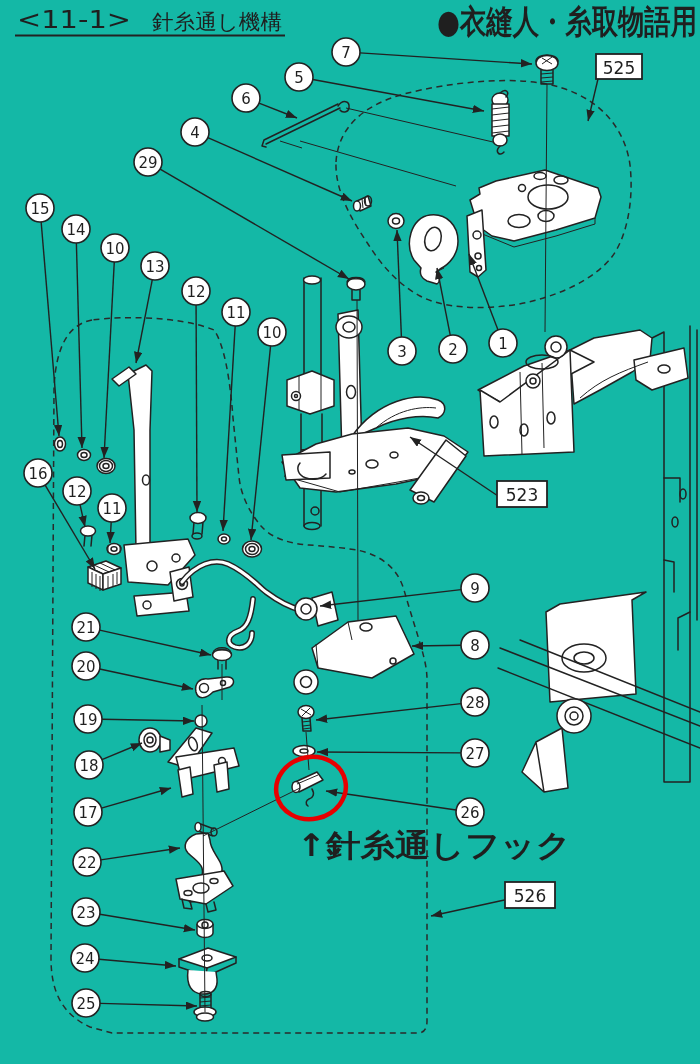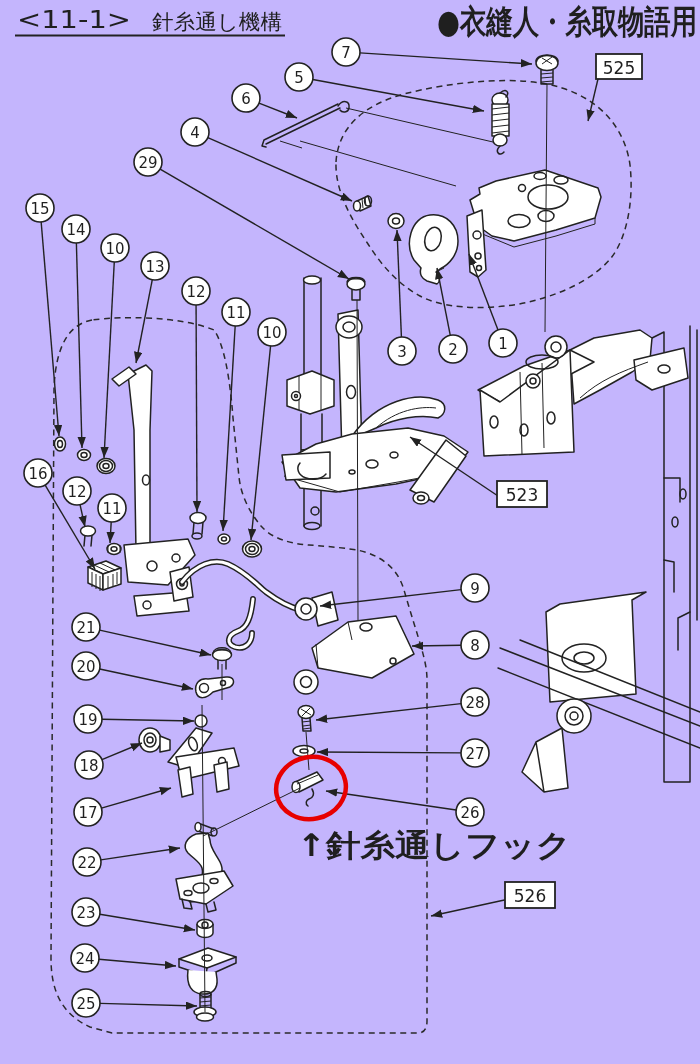--- a/index.html
+++ b/index.html
@@ -1,16 +1,16 @@
 <!DOCTYPE html>
 <html><head>
 <meta charset="utf-8">
 <style>
   html,body{margin:0;padding:0;background:#fff;}
-  .stage{position:relative;width:700px;height:1064px;background:#c4b5fd;overflow:hidden;
+  .stage{position:relative;width:700px;height:1064px;background:#14b8a6;overflow:hidden;
          font-family:"DejaVu Sans",sans-serif;}
   svg{display:block;}
   svg text{font-family:"DejaVu Sans",sans-serif;fill:#1f1f1f;}
   .ink{stroke:#222222;fill:none;stroke-width:1.5;stroke-linecap:round;stroke-linejoin:round;}
   .inkf{stroke:#222222;fill:#ffffff;stroke-width:1.5;stroke-linejoin:round;}
   .thin{stroke:#222222;fill:none;stroke-width:1;}
   .dash{stroke:#2a2a2a;fill:none;stroke-width:1.5;stroke-dasharray:6 4.5;}
 </style>
 </head>
 <body>

